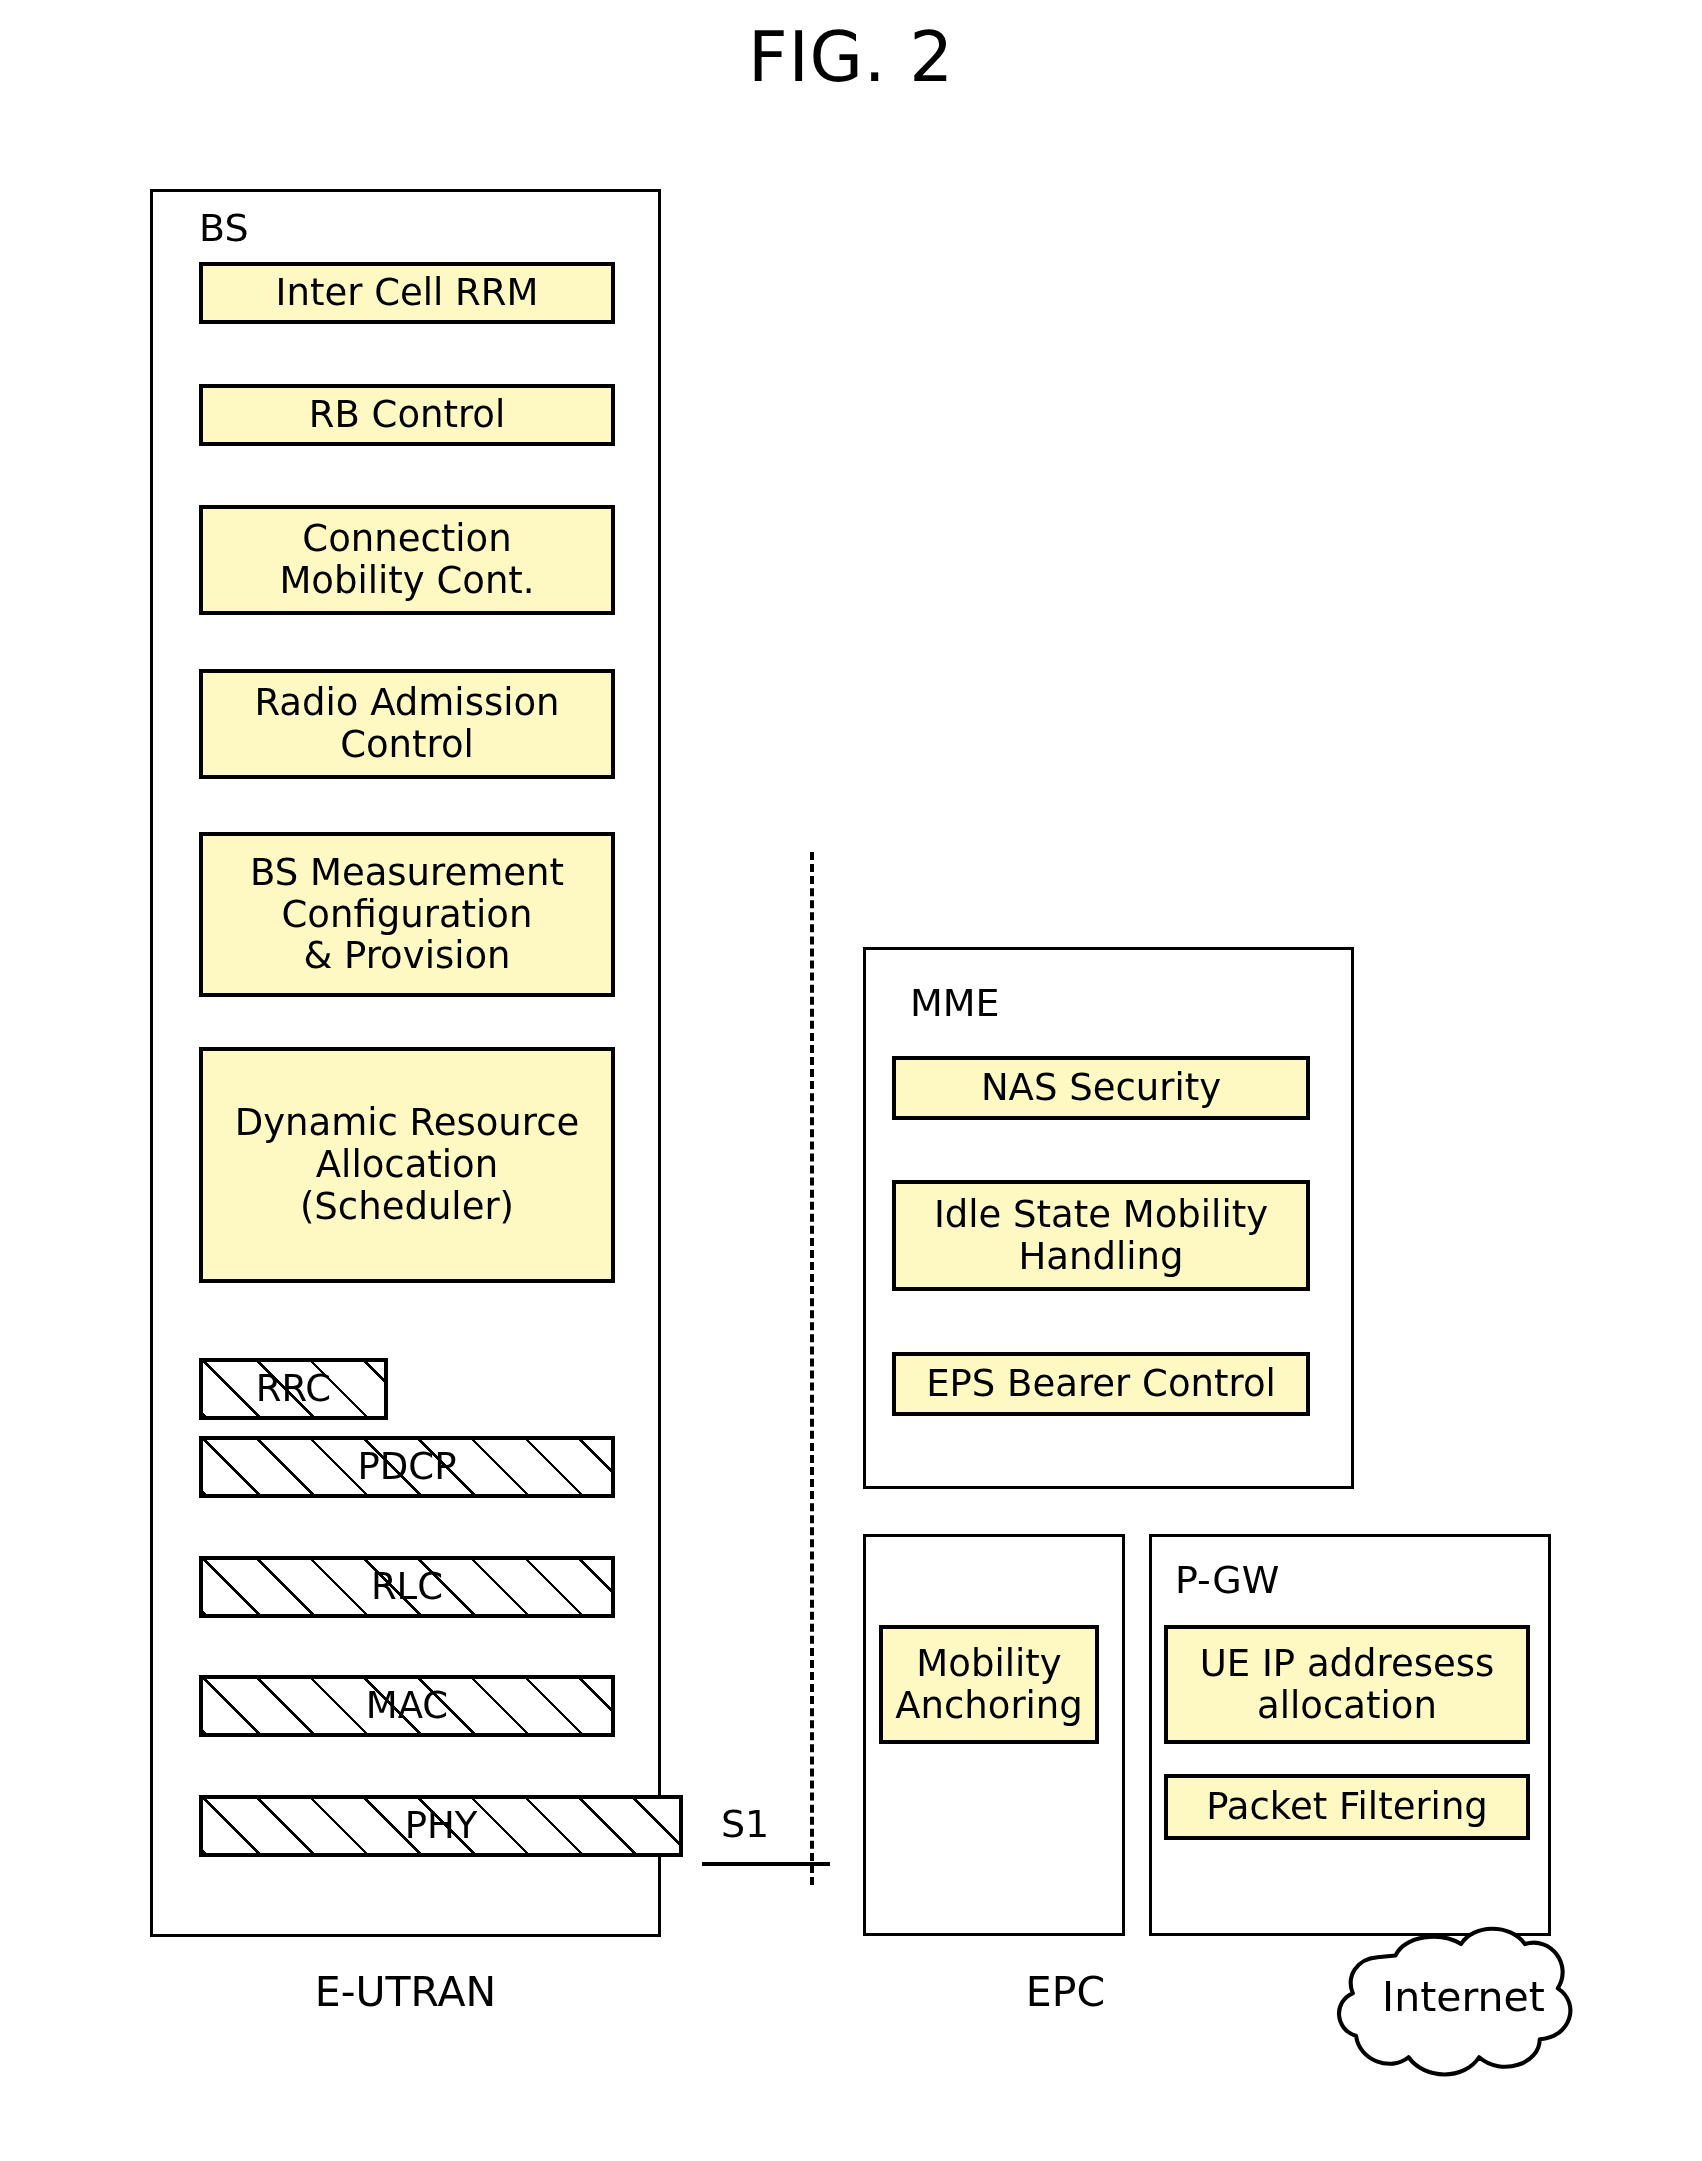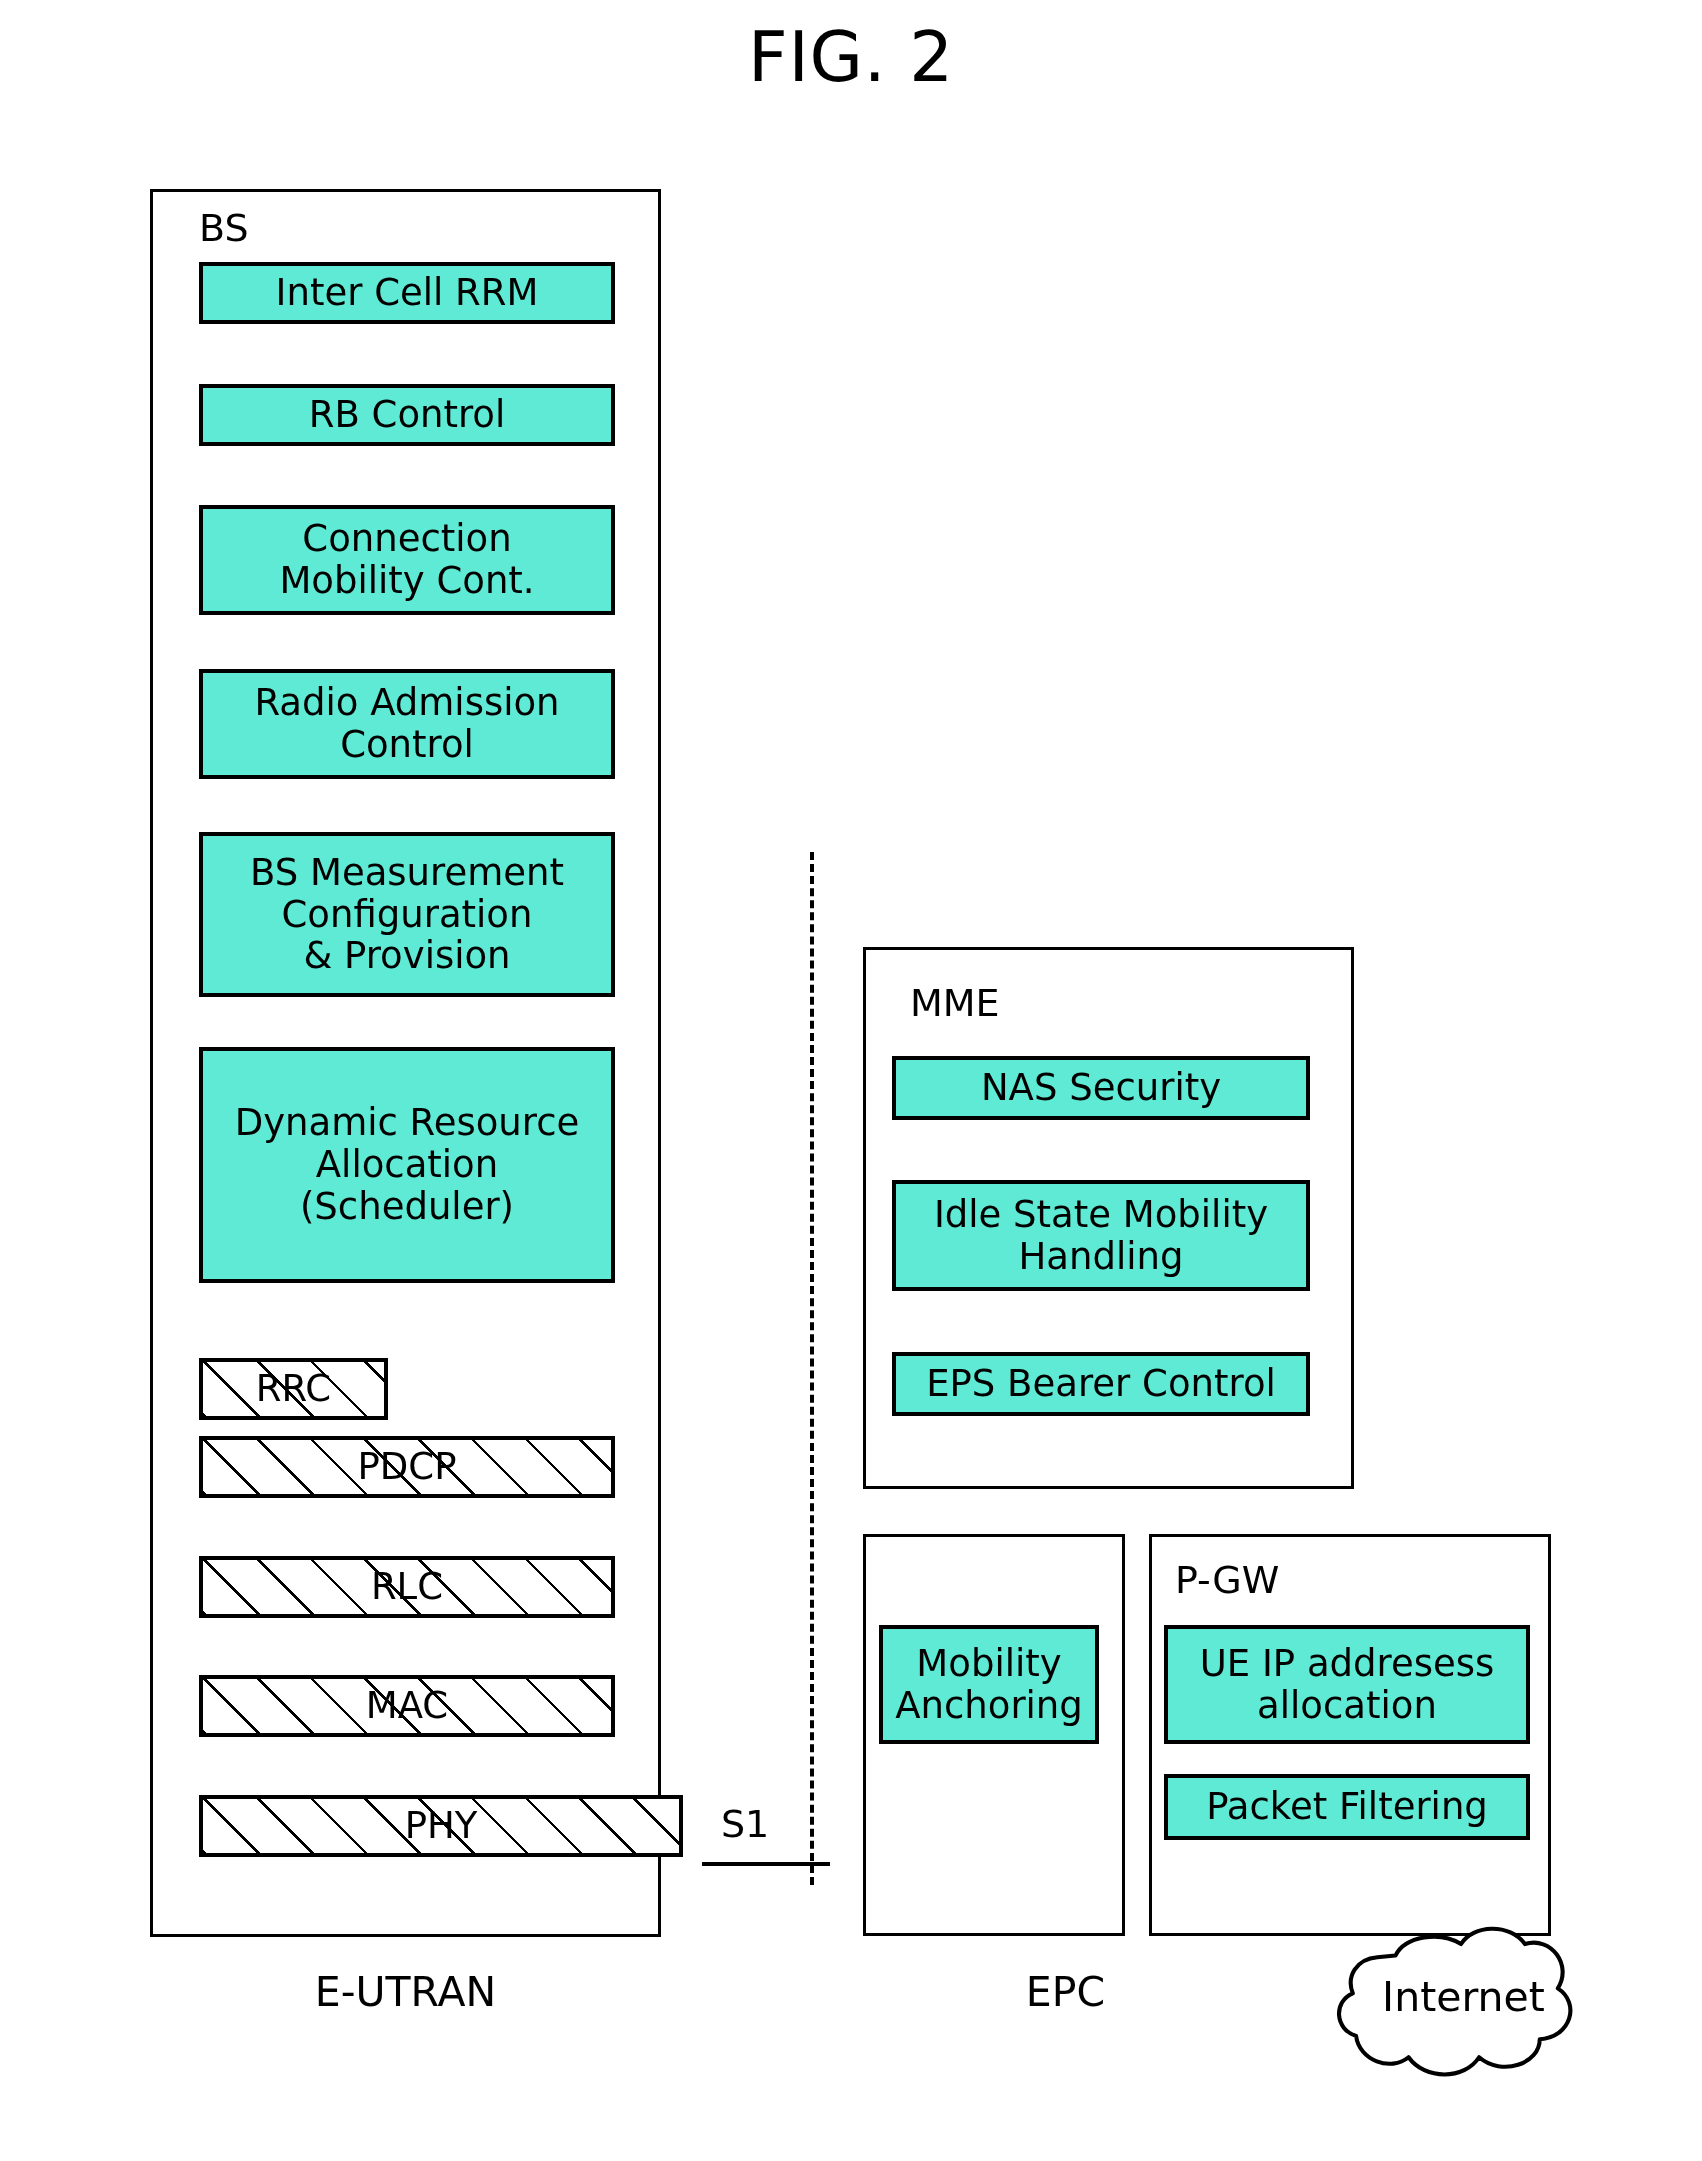--- a/index.html
+++ b/index.html
@@ -37,21 +37,21 @@
   .outer-box {
     position: absolute;
     box-sizing: border-box;
     border: 3.3px solid #000;
     background: #fff;
   }
   .inner-box {
     position: absolute;
     box-sizing: border-box;
     border: 4.9px solid #000;
-    background: #5eead4;
+    background: #fef9c3;
     display: flex;
     align-items: center;
     justify-content: center;
     text-align: center;
     font-size: 37px;
     line-height: 1.13;
     padding: 0 4.9px;
   }
   .group-label {
     position: absolute;

